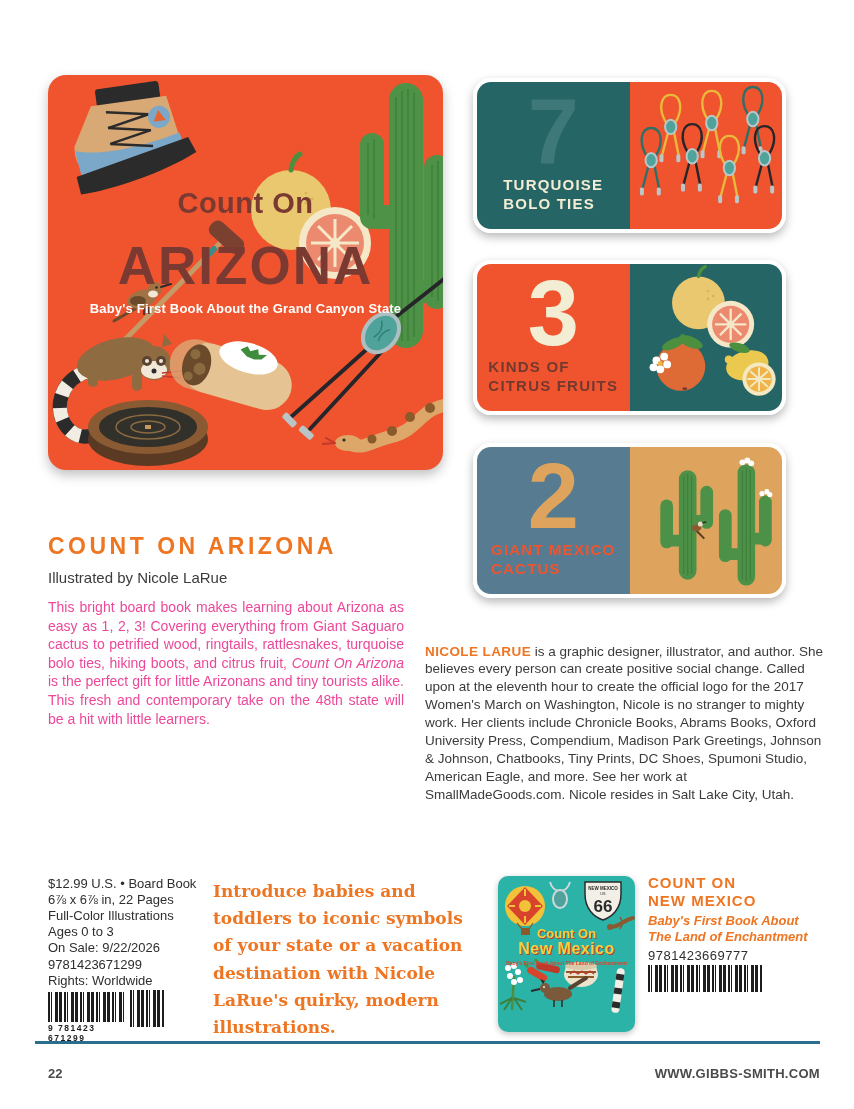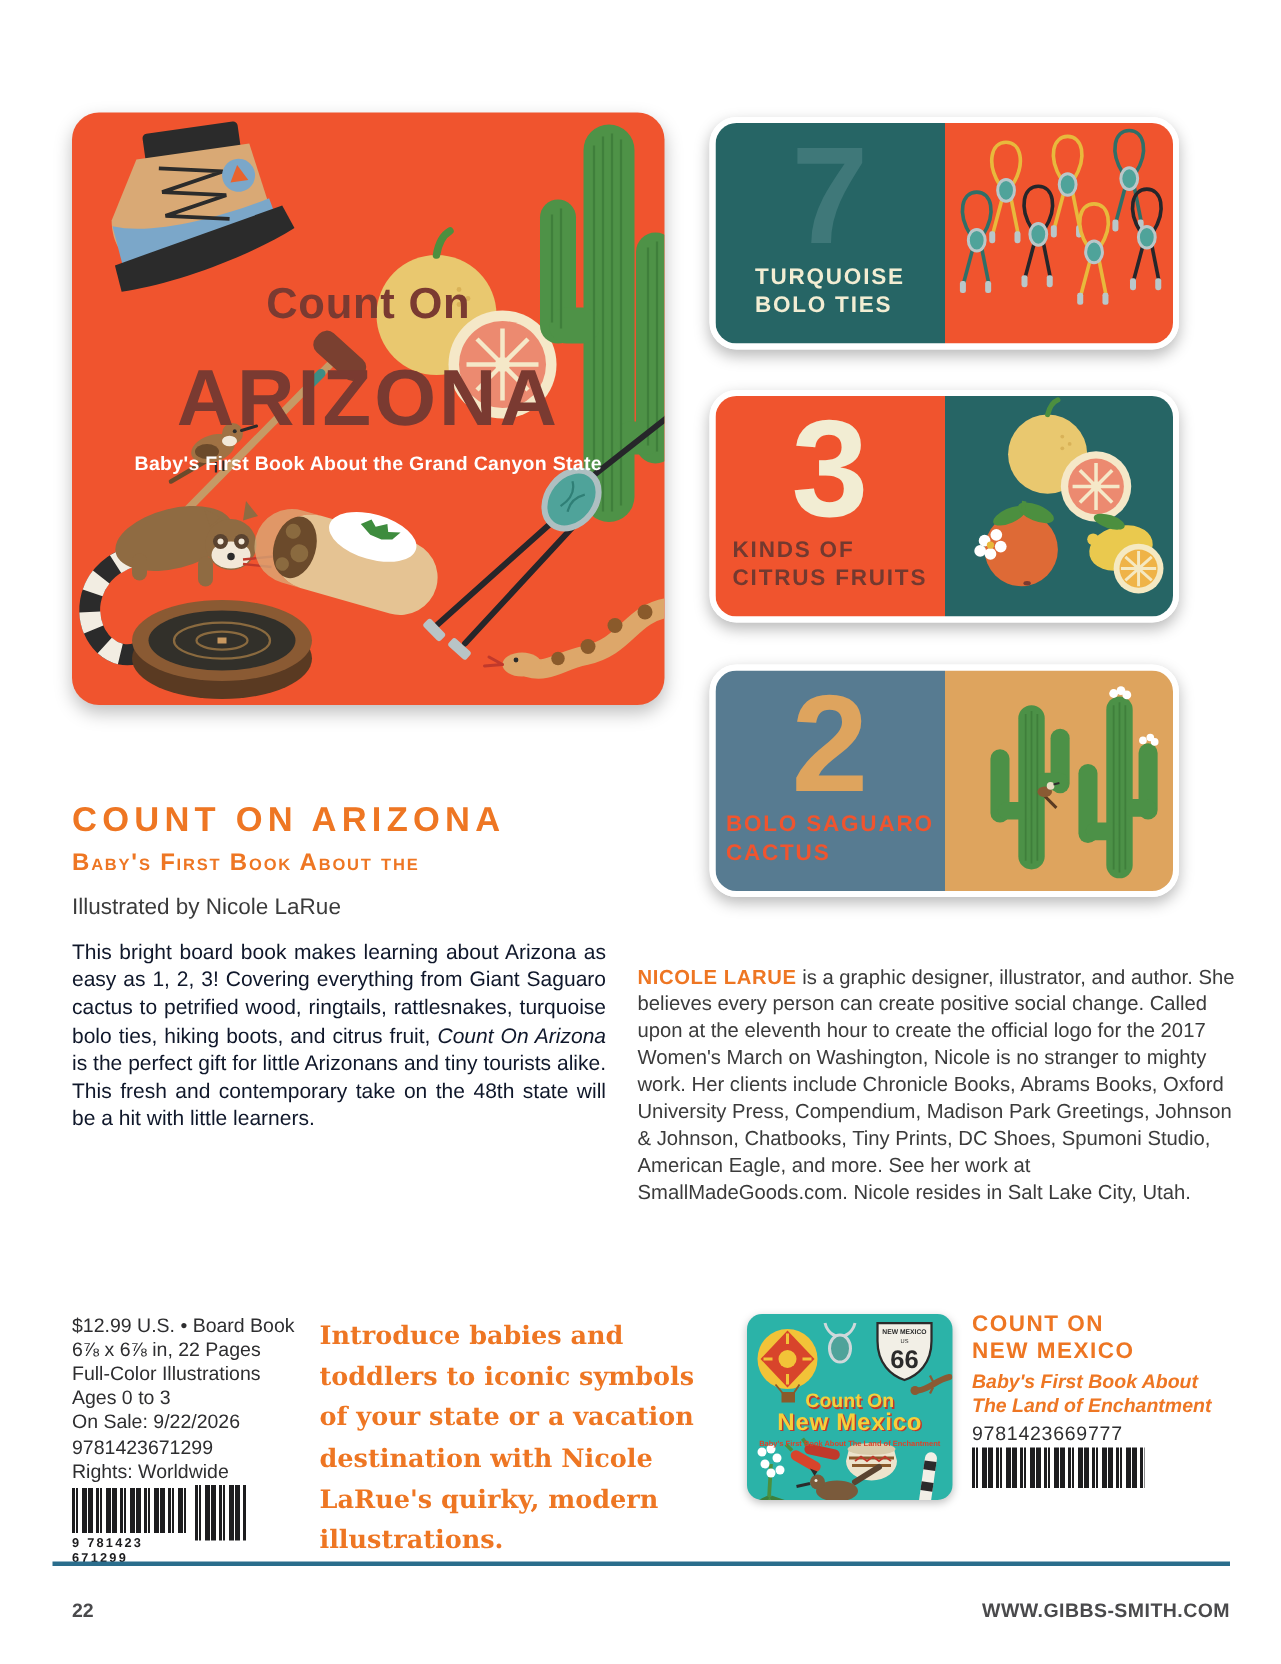--- a/index.html
+++ b/index.html
@@ -31,21 +31,21 @@
   .card-label { font-weight:bold; font-size:15px; letter-spacing:1.2px; line-height:1.25; margin-top:6px; }
   .card-art { width:50%; height:100%; }
   .card-art svg { display:block; width:100%; height:100%; }
 
   
   .info { position:absolute; left:48px; top:533px; width:356px; }
   .bk-title { margin:0; font-size:23px; font-weight:bold; letter-spacing:3.5px; color:#EE7623; }
   .bk-sub { margin-top:6px; font-size:16px; font-weight:bold; letter-spacing:1.2px; color:#EE7623;
             font-variant:small-caps; line-height:1.3; }
   .bk-credit { margin-top:9px; font-size:15px; color:#3B3B3B; }
-  .bk-desc { margin-top:12px; font-size:14px; line-height:1.33; color:#0f172a; text-align:justify; }
+  .bk-desc { margin-top:12px; font-size:14px; line-height:1.33; color:#ec4899; text-align:justify; }
   .bio { position:absolute; left:425px; top:629px; width:404px; font-size:13.5px; line-height:1.33; color:#3B3B3B; }
   .bio strong { color:#EE7623; letter-spacing:0.4px; }
 
   
   .details { position:absolute; left:48px; top:876px; width:200px; font-size:13px; line-height:1.24; color:#2E2E30; }
   .bars {
     background:repeating-linear-gradient(90deg,
       #1d1d1f 0px,#1d1d1f 2px,#fff 2px,#fff 3px,#1d1d1f 3px,#1d1d1f 4px,
       #fff 4px,#fff 7px,#1d1d1f 7px,#1d1d1f 10px,#fff 10px,#fff 11px,
       #1d1d1f 11px,#1d1d1f 14px,#fff 14px,#fff 16px);
@@ -53,21 +53,21 @@
   .bc-main { position:absolute; left:48px; top:992px; width:76px; height:30px; }
   .bc-num { position:absolute; left:48px; top:1023px; width:80px; font-size:8.5px; letter-spacing:1.5px; color:#1d1d1f;font-weight:bold; }
   .bc-supp { position:absolute; left:130px; top:990px; width:34px; height:37px; }
 
   .quote {
     position:absolute; left:213px; top:878px; width:266px; 
     font-family:"DejaVu Serif", serif; font-weight:bold; font-size:17px; line-height:1.6; color:#EE7623;
   }
 
   .nm-cover {
-    position:absolute; left:498px; top:876px; width:137px; height:124px;
+    position:absolute; left:498px; top:876px; width:137px; height:156px;
     border-radius:10px; background:#2BB3A8; overflow:hidden; box-shadow:0 2px 6px rgba(0,0,0,.25);
   }
   .nm-text { position:absolute; left:0; right:0; text-align:center; color:#F5D03C; font-weight:bold;
              text-shadow:1px 1px 0 #C0392B; }
   .nm-t1 { top:50px; font-size:13px; }
   .nm-t2 { top:64px; font-size:16px; letter-spacing:0.5px; }
   .nm-t3 { top:84px; font-size:5px; color:#D8442B; text-shadow:none; font-weight:bold; }
 
   .related { position:absolute; left:648px; top:874px; width:170px; }
   .rel-title { color:#EE7623; font-weight:bold; font-size:15px; letter-spacing:1px; line-height:1.2; }
@@ -332,21 +332,21 @@
         </g>
         <circle cx="132" cy="116" r="2.5" fill="#F5E9C2"></circle>
       </svg>
     </div>
   </div>
 
   <div class="card" style="top:443px">
     <div class="card-half" style="background:#577B91">
       <div class="card-num" style="color:#DEA45E">2</div>
       <div class="card-label" style="color:#F0542E">
-        <div>BOLO SAGUARO</div>
+        <div>GIANT MEXICO</div>
         <div>CACTUS</div>
       </div>
     </div>
     <div class="card-art" style="background:#DEA45E">
       <svg viewBox="0 0 156 147">
         <g fill="#4C9147">
           <rect x="50" y="22" width="18" height="112" rx="9"></rect>
           <rect x="31" y="52" width="13" height="50" rx="6.5"></rect>
           <rect x="36" y="88" width="24" height="12" rx="6"></rect>
           <rect x="72" y="38" width="13" height="44" rx="6.5"></rect>
@@ -379,21 +379,20 @@
           <circle cx="6" cy="1" r="2.6" fill="#E8DCC3"></circle>
           <line x1="8" y1="0" x2="12" y2="-1" stroke="#2B2B2B" stroke-width="1.4"></line>
         </g>
       </svg>
     </div>
   </div>
 
   <div class="info">
     <h1 class="bk-title">COUNT ON ARIZONA</h1>
     <div class="bk-sub">
-      <div>Baby's First Book About the</div>
     </div>
     <div class="bk-credit">Illustrated by Nicole LaRue</div>
     <p class="bk-desc"><span>This bright board book makes learning about Arizona as easy as 1, 2, 3! Covering everything from Giant Saguaro cactus to petrified wood, ringtails, rattlesnakes, turquoise bolo ties, hiking boots, and citrus fruit, </span><i>Count On Arizona</i><span> is the perfect gift for little Arizonans and tiny tourists alike. This fresh and contemporary take on the 48th state will be a hit with little learners.</span></p>
   </div>
 
   <p class="bio"><strong>NICOLE LARUE</strong><span> is a graphic designer, illustrator, and author. She believes every person can create positive social change. Called upon at the eleventh hour to create the official logo for the 2017 Women's March on Washington, Nicole is no stranger to mighty work. Her clients include Chronicle Books, Abrams Books, Oxford University Press, Compendium, Madison Park Greetings, Johnson &amp; Johnson, Chatbooks, Tiny Prints, DC Shoes, Spumoni Studio, American Eagle, and more. See her work at SmallMadeGoods.com. Nicole resides in Salt Lake City, Utah.</span></p>
 
   <div class="details">
     <div>$12.99 U.S. • Board Book</div>
     <div>6⅞ x 6⅞ in, 22 Pages</div>

